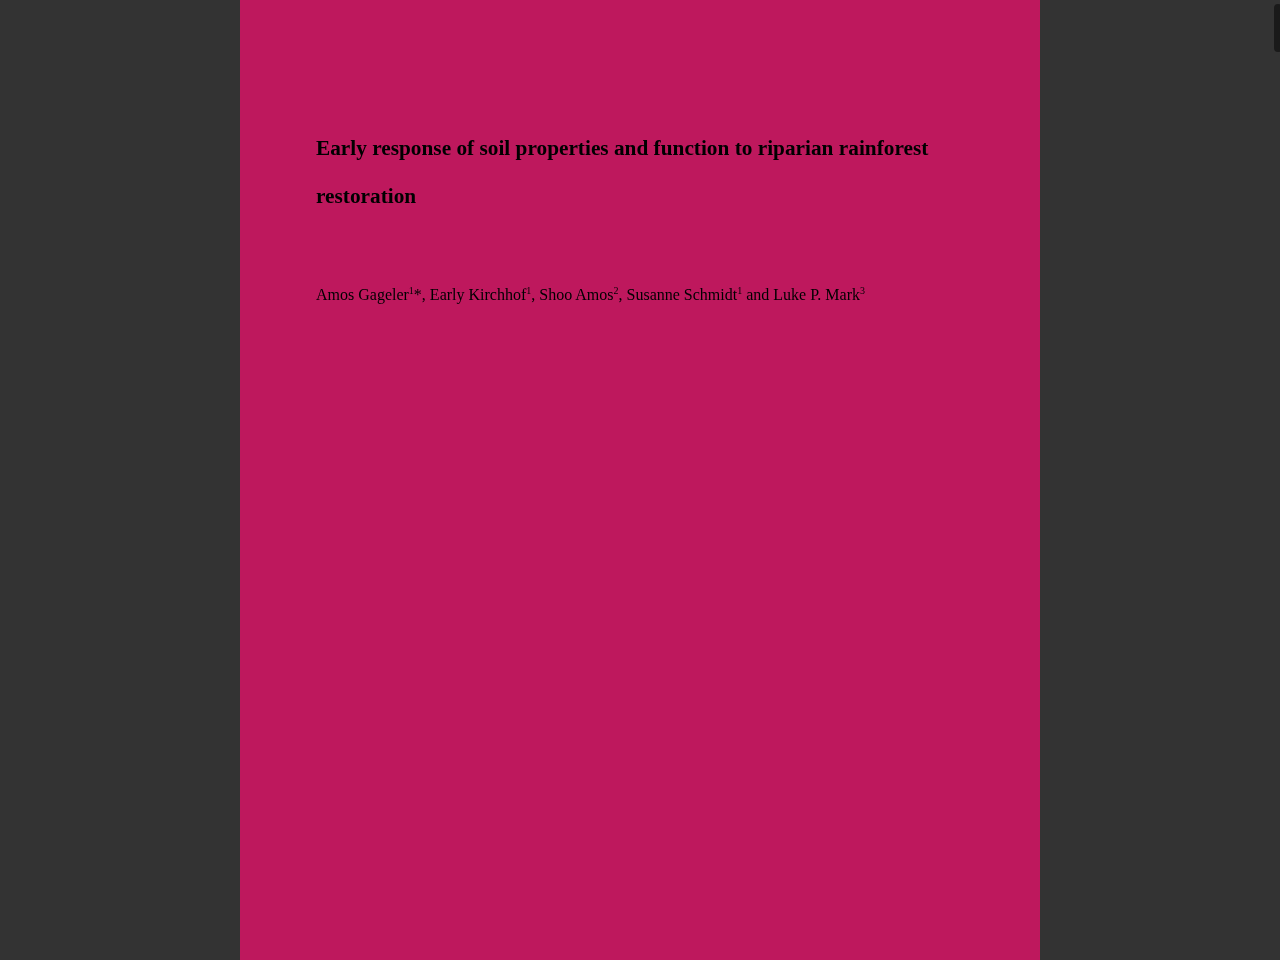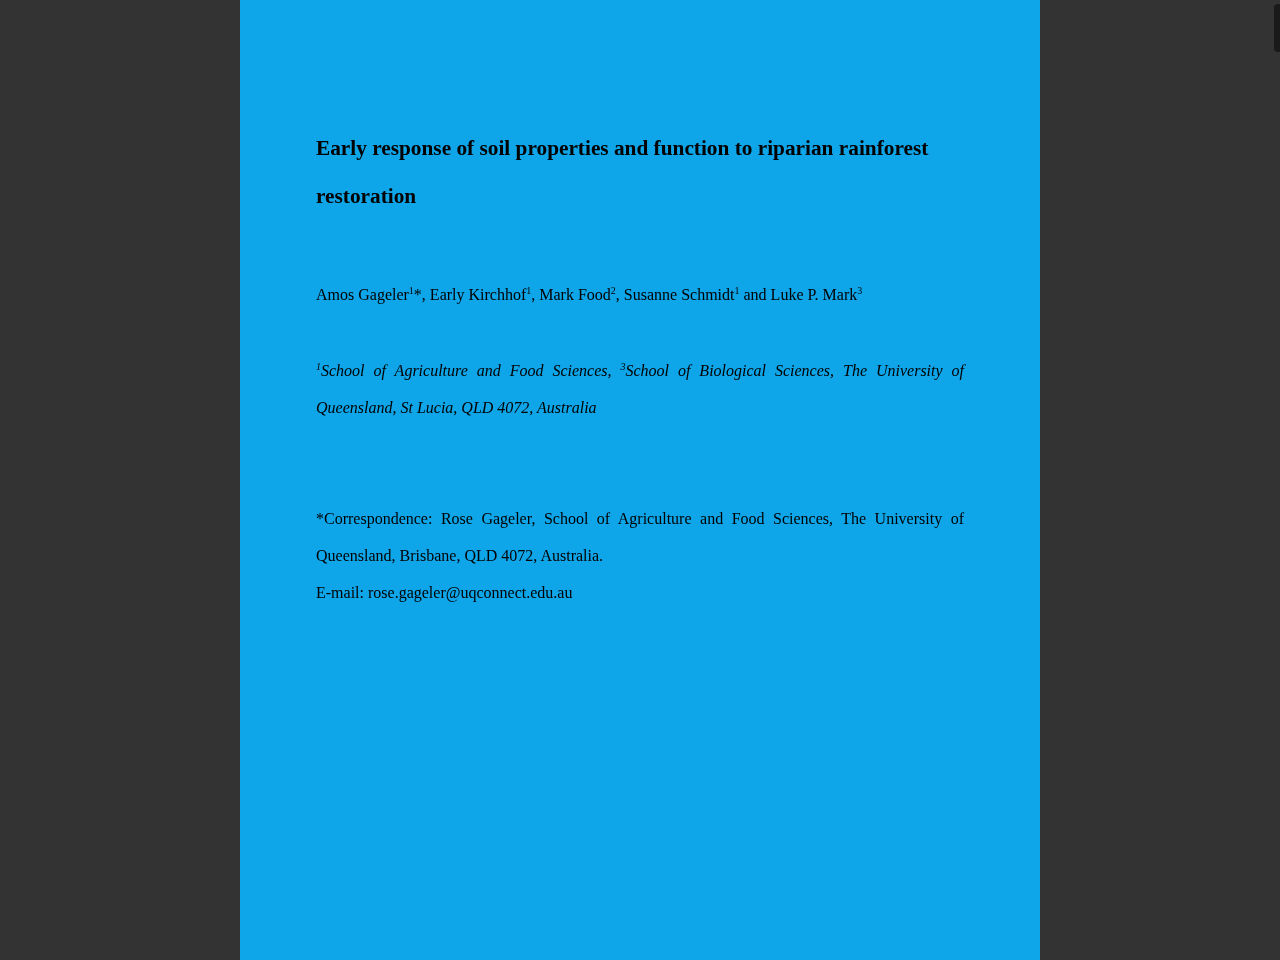--- a/index.html
+++ b/index.html
@@ -3,21 +3,21 @@
   <meta charset="utf-8">
   <style>
     html, body { margin: 0; padding: 0; }
     body {
       width: 1280px; height: 960px; overflow: hidden;
       background: #333333; position: relative;
       font-family: "Liberation Serif", serif;
     }
     .page {
       position: absolute; left: 240px; top: 0; width: 800px; height: 960px;
-      background: #0ea5e9;
+      background: #be185d;
     }
     .content { position: absolute; left: 76px; width: 648px; color: #000; }
     .title {
       top: 124px; font-weight: bold; font-size: 21.3px; line-height: 48px;
     }
     .authors { top: 282px; font-size: 16px; line-height: 26px; }
     .aff { top: 352px; font-size: 16px; line-height: 37px; font-style: italic; }
     .aff p, .corr p { margin: 0; }
     .just { text-align: justify; text-align-last: left; }
     .corr { top: 500px; font-size: 16px; line-height: 37px; }
@@ -30,28 +30,23 @@
       background: #1a1a1a; border-radius: 4px;
     }
   </style>
 </head>
 <body>
 
 <div class="page">
   <div class="content title">Early response of soil properties and function to riparian rainforest restoration</div>
 
   <div class="content authors">
-    <span>Amos Gageler</span><sup>1</sup><span>*, </span><span>Early Kirchhof</span><sup>1</sup><span>, </span><span>Mark Food</span><sup>2</sup><span>, </span><span>Susanne Schmidt</span><sup>1</sup><span> and </span><span>Luke P. Mark</span><sup>3</sup>
+    <span>Amos Gageler</span><sup>1</sup><span>*, </span><span>Early Kirchhof</span><sup>1</sup><span>, </span><span>Shoo Amos</span><sup>2</sup><span>, </span><span>Susanne Schmidt</span><sup>1</sup><span> and </span><span>Luke P. Mark</span><sup>3</sup>
   </div>
 
   <div class="content aff">
-    <p class="just"><sup>1</sup><span>School of Agriculture and Food Sciences, </span><sup>3</sup><span>School of Biological Sciences, The University of Queensland, St Lucia, QLD 4072, Australia</span></p>
   </div>
 
-  <div class="content corr">
-    <p class="just">*Correspondence: Rose Gageler, School of Agriculture and Food Sciences, The University of Queensland, Brisbane, QLD 4072, Australia.</p>
-    <p><span>E-mail: </span><span>rose.gageler@uqconnect.edu.au</span></p>
-  </div>
 </div>
 
 <div class="scrollbar">
   <div class="thumb"></div>
 </div>
 
 </body></html>

